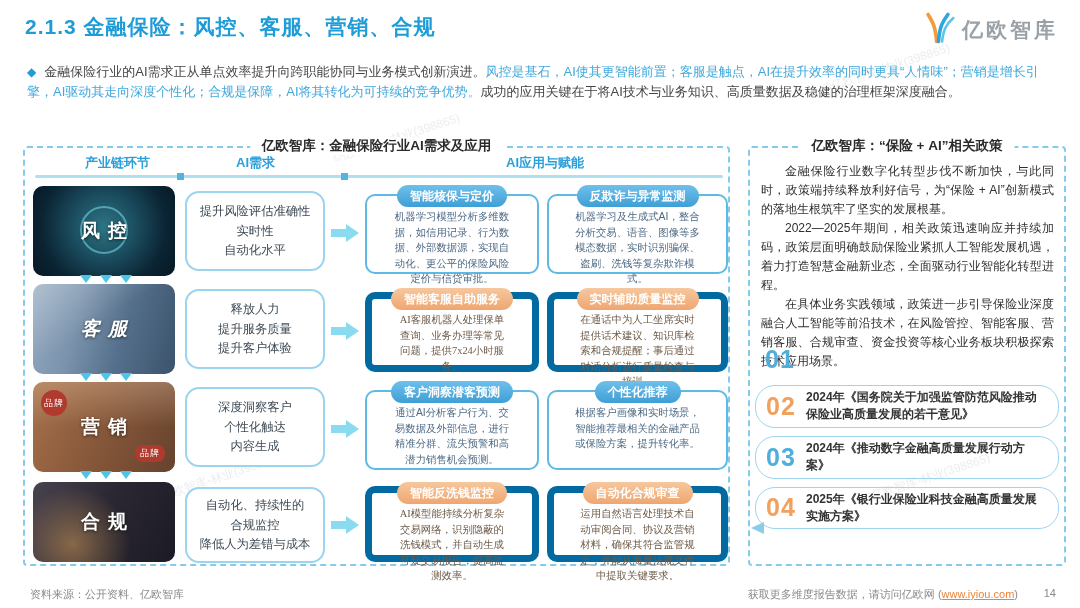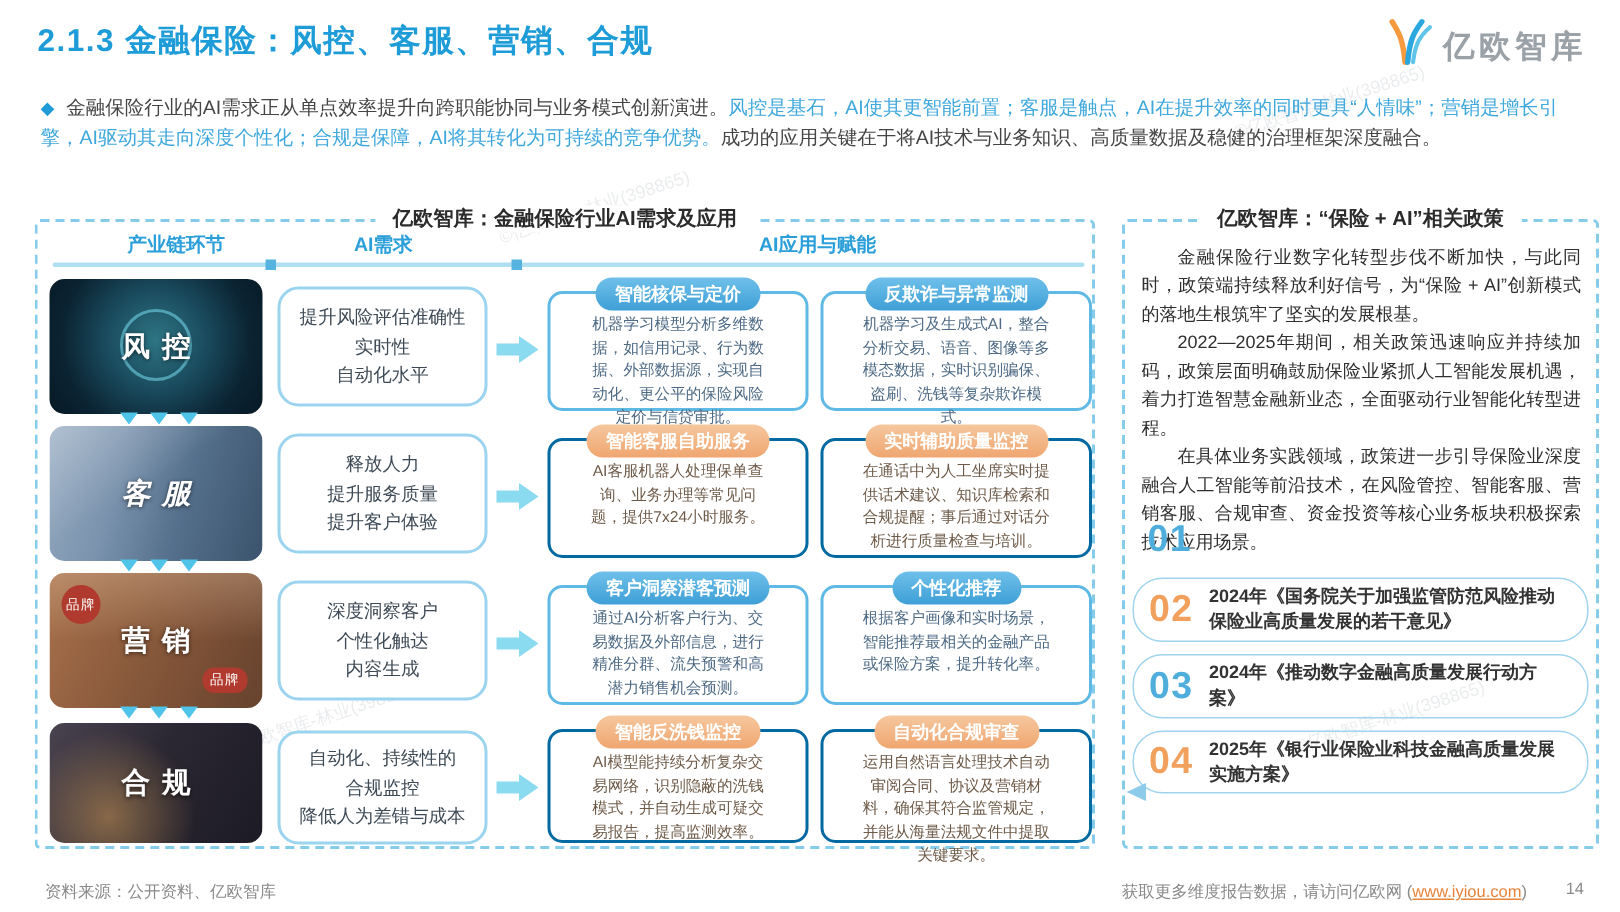--- a/index.html
+++ b/index.html
@@ -55,21 +55,21 @@
   .row4 .arrow { top:36px; }
   .arrow .bar { width:15px; height:8px; background:#8ADAF0; }
   .arrow .head { width:0; height:0; border-top:9px solid transparent; border-bottom:9px solid transparent; border-left:13px solid #8ADAF0; }
   
   .app { position:absolute; top:10px; height:80px; background:#fff; border-radius:10px; padding:13px 23px 3px; font-size:10.4px; line-height:1.5; text-align:center; }
   .row4 .app { height:76px; top:6px; }
   .app1 { left:340px; width:174px; } .app2 { left:522px; width:181px; }
   .badge { position:absolute; top:-11px; left:50%; transform:translateX(-50%); white-space:nowrap; padding:2px 13px; border-radius:12px; font-size:12px; font-weight:bold; color:#ffffff; }
   .theme-blue .app { border:2px solid #5FB9E5; color:#4E6A85; }
   .theme-blue .badge { background:linear-gradient(#6FC0EA,#3E9FD6); }
-  .theme-orange .app { border:2px solid #0369a1; color:#6E5B49; }
+  .theme-orange .app { border:7px solid #0369a1; color:#6E5B49;font-family:Liberation Serif, serif; }
   .theme-orange .badge { background:linear-gradient(#F6C79E,#EFA670); }
   
   .policy-body { position:absolute; top:14px; left:11px; right:10px; }
   .policy-body p { font-size:12px; line-height:1.58; color:#2f2f2f; text-align:justify; text-indent:2em; }
   .policy-items { position:absolute; top:192px; left:5px; right:5px; }
   .pitem { display:flex; align-items:center; padding:3px 10px; position:relative; }
   .pnum { font-size:25px; font-weight:bold; width:40px; flex-shrink:0; letter-spacing:1px; }
   .num-blue { color:#4FAEDC; } .num-orange { color:#F2A05E; }
   .ptext { font-size:12px; font-weight:bold; color:#333333; line-height:1.45; }
   .pbox { border:1px solid #9ED4EE; border-radius:20px; margin-top:8px; }

